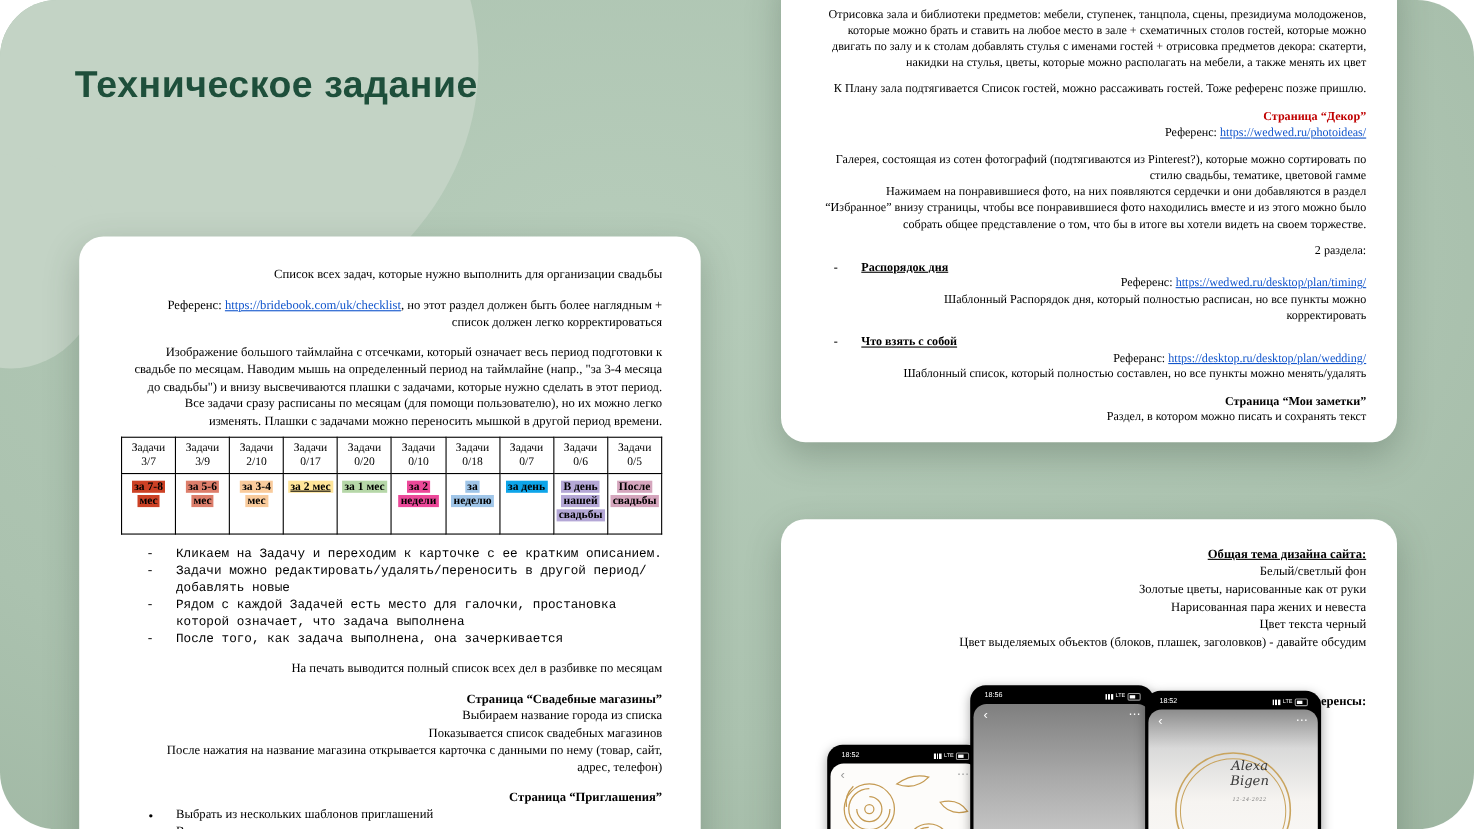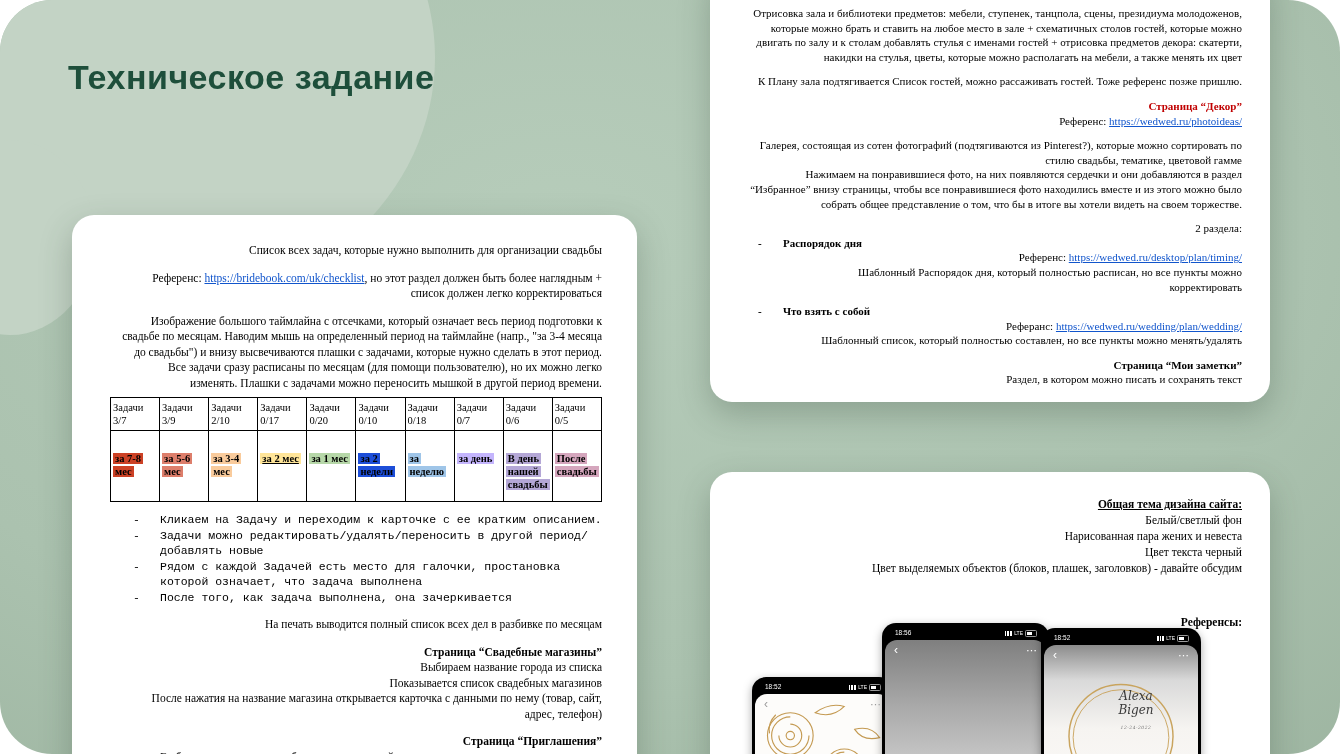--- a/index.html
+++ b/index.html
@@ -38,28 +38,28 @@
   .blank6{height:6px;}
   .h{font-weight:700;}
   .red{color:#c00000;}
   .u{text-decoration:underline;}
   .lnk{color:#1155cc;text-decoration:underline;cursor:pointer;}
   
   .li{position:relative;padding-left:41px;font-family:Liberation Mono, monospace;}
   .li::before{content:"-";position:absolute;left:14px;top:0;}
   .lib{position:relative;padding-left:41px;}
   .lib::before{content:"●";position:absolute;left:16px;top:1px;font-size:7px;}
-  .li2{position:relative;padding-left:33px;}
+  .li2{position:relative;padding-left:33px;text-decoration:underline;}
   .li2::before{content:"-";position:absolute;left:8px;top:0;}
   .ind2{padding-left:33px;}
   
   table.timeline{border-collapse:collapse;margin:6px 0 10px -9px;table-layout:fixed;width:492px;}
-  table.timeline td{border:1px solid #000;font-size:10.5px;line-height:13px;padding:3px 2px;margin-left:20px;}
+  table.timeline td{border:1px solid #000;text-align:center;font-size:10.5px;line-height:13px;padding:3px 2px;margin-left:20px;}
   table.timeline tr.hd td{height:26px;vertical-align:middle;}
-  table.timeline tr.dt td{height:46px;vertical-align:top;padding-top:21px;}
+  table.timeline tr.dt td{height:46px;vertical-align:top;padding-top:5px;}
   table.timeline mark{font-weight:700;padding:0 2px;color:#000;
     -webkit-box-decoration-break:clone;box-decoration-break:clone;}
   
   .phone{position:absolute;background:#000;border-radius:14px 14px 0 0;padding:3px 3px 0 3px;
     box-shadow:0 3px 10px rgba(0,0,0,.35);}
   .sbar{height:14px;display:flex;justify-content:space-between;align-items:center;
     color:#fff;font-family:"Liberation Sans",sans-serif;font-size:6.5px;padding:0 9px 0 10px;}
   .sicons{display:flex;align-items:center;gap:2px;}
   .sig{width:7px;height:5px;background:
     linear-gradient(90deg,#fff 0 1.5px,transparent 1.5px 2.5px,#fff 2.5px 4px,transparent 4px 5px,#fff 5px 7px);}
@@ -139,23 +139,23 @@
                 <div>Задачи</div>
                 <div>0/5</div>
               </td>
         </tr>
         <tr class="dt">
           <td><mark style="background-color: rgb(204, 65, 37);">за 7-8 мес</mark></td>
           <td><mark style="background-color: rgb(221, 126, 107);">за 5-6 мес</mark></td>
           <td><mark style="background-color: rgb(249, 203, 156);">за 3-4 мес</mark></td>
           <td><mark style="background-color: rgb(255, 229, 153); text-decoration: underline;">за 2 мес</mark></td>
           <td><mark style="background-color: rgb(182, 215, 168);">за 1 мес</mark></td>
-          <td><mark style="background-color: #1d4ed8;">за 2 недели</mark></td>
+          <td><mark style="background-color: #ec4899;">за 2 недели</mark></td>
           <td><mark style="background-color: rgb(159, 197, 232);">за неделю</mark></td>
-          <td><mark style="background-color: #c4b5fd;">за день</mark></td>
+          <td><mark style="background-color: #0ea5e9;">за день</mark></td>
           <td><mark style="background-color: rgb(180, 167, 214);">В день нашей свадьбы</mark></td>
           <td><mark style="background-color: rgb(213, 166, 189);">После свадьбы</mark></td>
         </tr>
       </tbody>
         </table>
 
       <div class="li">Кликаем на Задачу и переходим к карточке с ее кратким описанием.</div>
       <div class="li">Задачи можно редактировать/удалять/переносить в другой период/добавлять новые</div>
       <div class="li">Рядом с каждой Задачей есть место для галочки, простановка которой означает, что задача выполнена</div>
       <div class="li">После того, как задача выполнена, она зачеркивается</div>
@@ -185,32 +185,33 @@
       <div class="blank10"></div>
       <p>Галерея, состоящая из сотен фотографий (подтягиваются из Pinterest?), которые можно сортировать по стилю свадьбы, тематике, цветовой гамме</p>
       <p>Нажимаем на понравившиеся фото, на них появляются сердечки и они добавляются в раздел “Избранное” внизу страницы, чтобы все понравившиеся фото находились вместе и из этого можно было собрать общее представление о том, что бы в итоге вы хотели видеть на своем торжестве.</p>
       <div class="blank10"></div>
       <p>2 раздела:</p>
       <div class="li2 h">Распорядок дня</div>
       <p class="ind2"><span>Референс: </span><a class="lnk">https://wedwed.ru/desktop/plan/timing/</a></p>
       <p class="ind2">Шаблонный Распорядок дня, который полностью расписан, но все пункты можно корректировать</p>
       <div class="blank10"></div>
       <div class="li2 h">Что взять с собой</div>
-      <p class="ind2"><span>Реферанс: </span><a class="lnk">https://wedwed.ru/wedding/plan/wedding/</a></p>
+      <p class="ind2"><span>Реферанс: </span><a class="lnk">https://desktop.ru/desktop/plan/wedding/</a></p>
       <p class="ind2">Шаблонный список, который полностью составлен, но все пункты можно менять/удалять</p>
       <div class="blank10"></div>
       <p class="h">Страница “Мои заметки”</p>
       <p>Раздел, в котором можно писать и сохранять текст</p>
     </div>
   </section>
 
   <section class="card doc card-br">
     <div class="body">
       <p class="h u">Общая тема дизайна сайта:</p>
       <p>Белый/светлый фон</p>
+      <p>Золотые цветы, нарисованные как от руки</p>
       <p>Нарисованная пара жених и невеста</p>
       <p>Цвет текста черный</p>
       <p>Цвет выделяемых объектов (блоков, плашек, заголовков) - давайте обсудим</p>
       <div class="blank16"></div>
       <div class="blank16"></div>
       <div class="blank6"></div>
       <p class="h">Референсы:</p>
     </div>
 
     <div class="phone" style="left:42px;top:205px;width:135px;">

